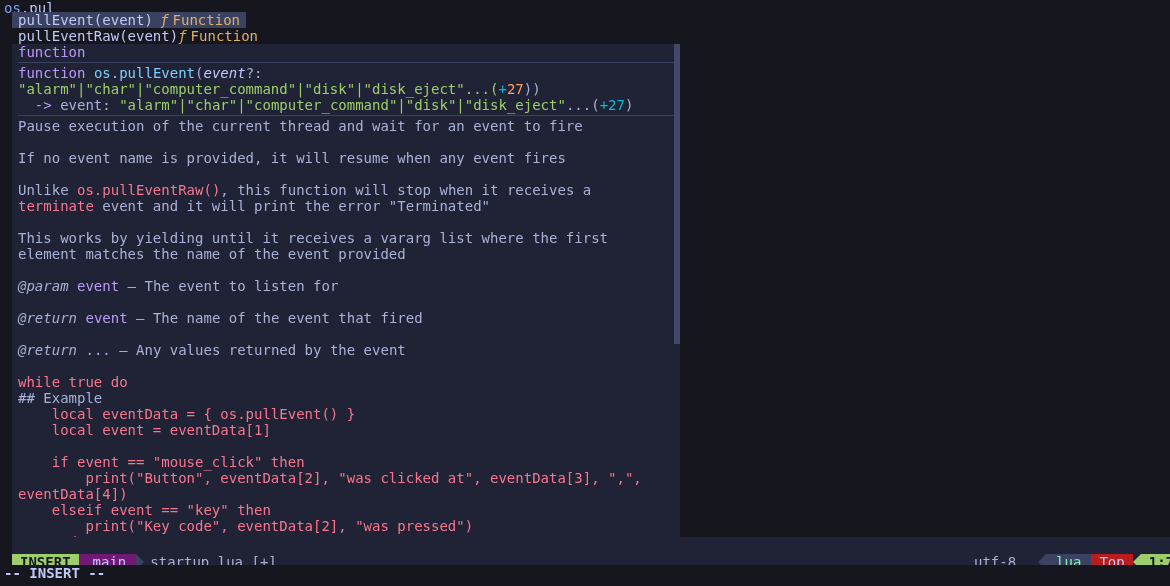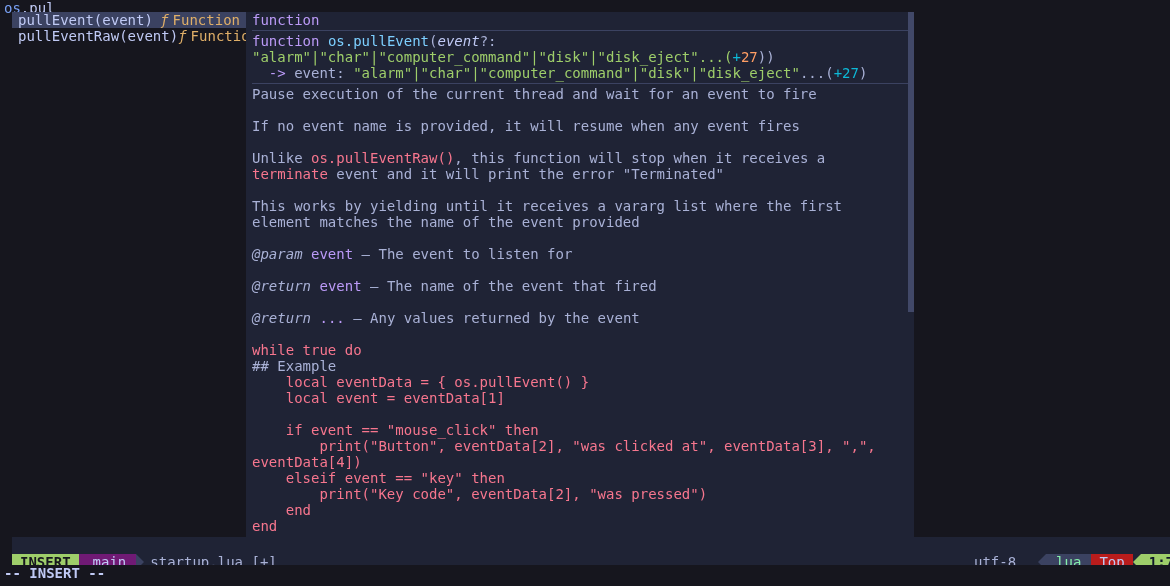--- a/index.html
+++ b/index.html
@@ -20,21 +20,21 @@
   }
   .ns { color: #7aa2f7; }
   .dot { color: #c0caf5; }
   .typed { color: #c0caf5; }
 
   .popup-area {
     position: absolute;
     left: 12px;
     top: 12px;
     display: flex;
-    flex-direction: row;
+    flex-direction: column;
   }
   .completion-list {
     width: 234px;
     background: #16161e;
   }
   .completion-item {
     display: flex;
     align-items: center;
     height: 16px;
     line-height: 16px;

